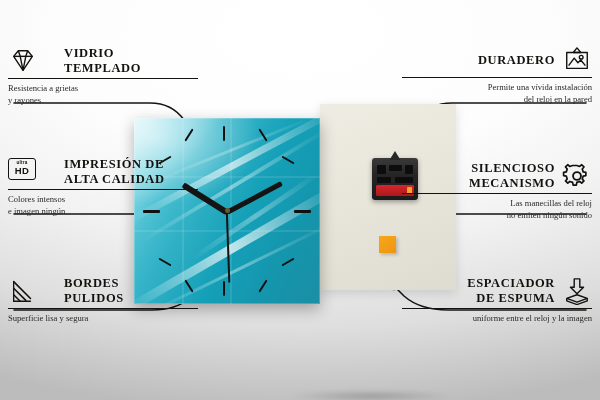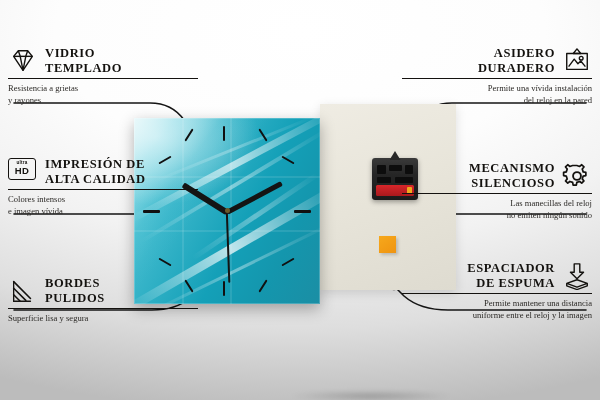--- a/index.html
+++ b/index.html
@@ -17,41 +17,42 @@
   .feature.left  { left:8px;  text-align:left; }
   .feature.right { right:8px; text-align:right; }
 
   .f-head { display:flex; align-items:center; gap:7px; }
   .feature.right .f-head { flex-direction:row-reverse; }
 
   .f-title {
     font-size:12.5px; font-weight:bold; line-height:1.16;
     letter-spacing:.6px; color:#14120f; text-transform:uppercase;
     font-family:"Liberation Serif", serif;
+    margin-left:19px;
   }
   .f-title span { display:block; white-space:nowrap; }
 
   .f-rule { height:1.4px; background:#14120f; margin:3px 0 4px; width:100%; }
 
   .f-sub {
     font-size:8.6px; line-height:1.34; color:#2b2926;
     font-family:"Liberation Serif", serif;
   }
   .f-sub span { display:block; white-space:nowrap; }
 
   .ico { flex:0 0 auto; width:30px; height:28px; display:block; }
   .ico svg { display:block; width:100%; height:100%; }
 
   
   #feat-vidrio     { top:46px;  }
   #feat-impresion  { top:157px; }
   #feat-bordes     { top:276px; }
   #feat-asidero    { top:46px;  }
   #feat-mecanismo  { top:161px; }
-  #feat-espaciador { top:261px; }
+  #feat-espaciador { top:276px; }
 
   
   #wires { position:absolute; inset:0; pointer-events:none; }
 
   
   #product { position:absolute; left:126px; top:96px; width:330px; height:214px; }
 
   #wall {
     position:absolute; left:194px; top:8px; width:136px; height:186px;
     background:linear-gradient(160deg,#efece3 0%,#e8e5da 45%,#dedbd0 100%);
@@ -223,21 +224,21 @@
         </span>
       </span>
       <span class="f-title">
         <span>IMPRESIÓN DE</span>
         <span>ALTA CALIDAD</span>
       </span>
     </div>
     <div class="f-rule"></div>
     <div class="f-sub">
       <span>Colores intensos</span>
-      <span>e imagen vívida</span>
+      <span>e imagen ningún</span>
     </div>
   </div>
 
   <div class="feature left" id="feat-bordes">
     <div class="f-head">
       <span class="ico">
         <svg viewBox="0 0 32 30">
             <g fill="none" stroke="#14120f" stroke-width="1.7" stroke-linecap="round">
           <path d="M6 5 L24 23"></path>
               <path d="M6 12 L19 25"></path>
@@ -263,21 +264,20 @@
         <svg viewBox="0 0 32 30">
             <g fill="none" stroke="#14120f" stroke-width="1.5" stroke-linejoin="round">
           <path d="M16 2 L12 7 H20 Z"></path>
               <rect x="5" y="7" width="22" height="17"></rect>
           <path d="M7 21 L13 13 L17 18 L20 15 L25 21"></path>
               <circle cx="20.5" cy="12" r="2"></circle>
         </g>
           </svg>
       </span>
       <span class="f-title">
-        <span>ASIDERO</span>
         <span>DURADERO</span>
       </span>
     </div>
     <div class="f-rule"></div>
     <div class="f-sub">
       <span>Permite una vívida instalación</span>
       <span>del reloj en la pared</span>
     </div>
   </div>
 
@@ -285,22 +285,22 @@
     <div class="f-head">
       <span class="ico">
         <svg viewBox="0 0 32 30">
             <g fill="none" stroke="#14120f" stroke-width="2" stroke-linejoin="round">
           <path d="M16 3 l3.3 1.1 2.4-2.0 2.6 2.6 -2.0 2.4 1.1 3.3 3.1 .6 0 3.7 -3.1 .6 -1.1 3.3 2.0 2.4 -2.6 2.6 -2.4-2.0 -3.3 1.1 -.6 3.1 -3.7 0 -.6-3.1 -3.3-1.1 -2.4 2.0 -2.6-2.6 2.0-2.4 -1.1-3.3 -3.1-.6 0-3.7 3.1-.6 1.1-3.3 -2.0-2.4 2.6-2.6 2.4 2.0 3.3-1.1 z" transform="translate(0,1) scale(0.92) translate(1.2,0)"></path>
           <circle cx="16" cy="15" r="4.2"></circle>
         </g>
           </svg>
       </span>
       <span class="f-title">
+        <span>SILENCIOSO</span>
         <span>MECANISMO</span>
-        <span>SILENCIOSO</span>
       </span>
     </div>
     <div class="f-rule"></div>
     <div class="f-sub">
       <span>Las manecillas del reloj</span>
       <span>no emiten ningún sonido</span>
     </div>
   </div>
 
   <div class="feature right" id="feat-espaciador">
@@ -314,18 +314,17 @@
         </g>
           </svg>
       </span>
       <span class="f-title">
         <span>ESPACIADOR</span>
         <span>DE ESPUMA</span>
       </span>
     </div>
     <div class="f-rule"></div>
     <div class="f-sub">
-      <span>Permite mantener una distancia</span>
       <span>uniforme entre el reloj y la imagen</span>
     </div>
   </div>
 
 </div>
 
 </body></html>

